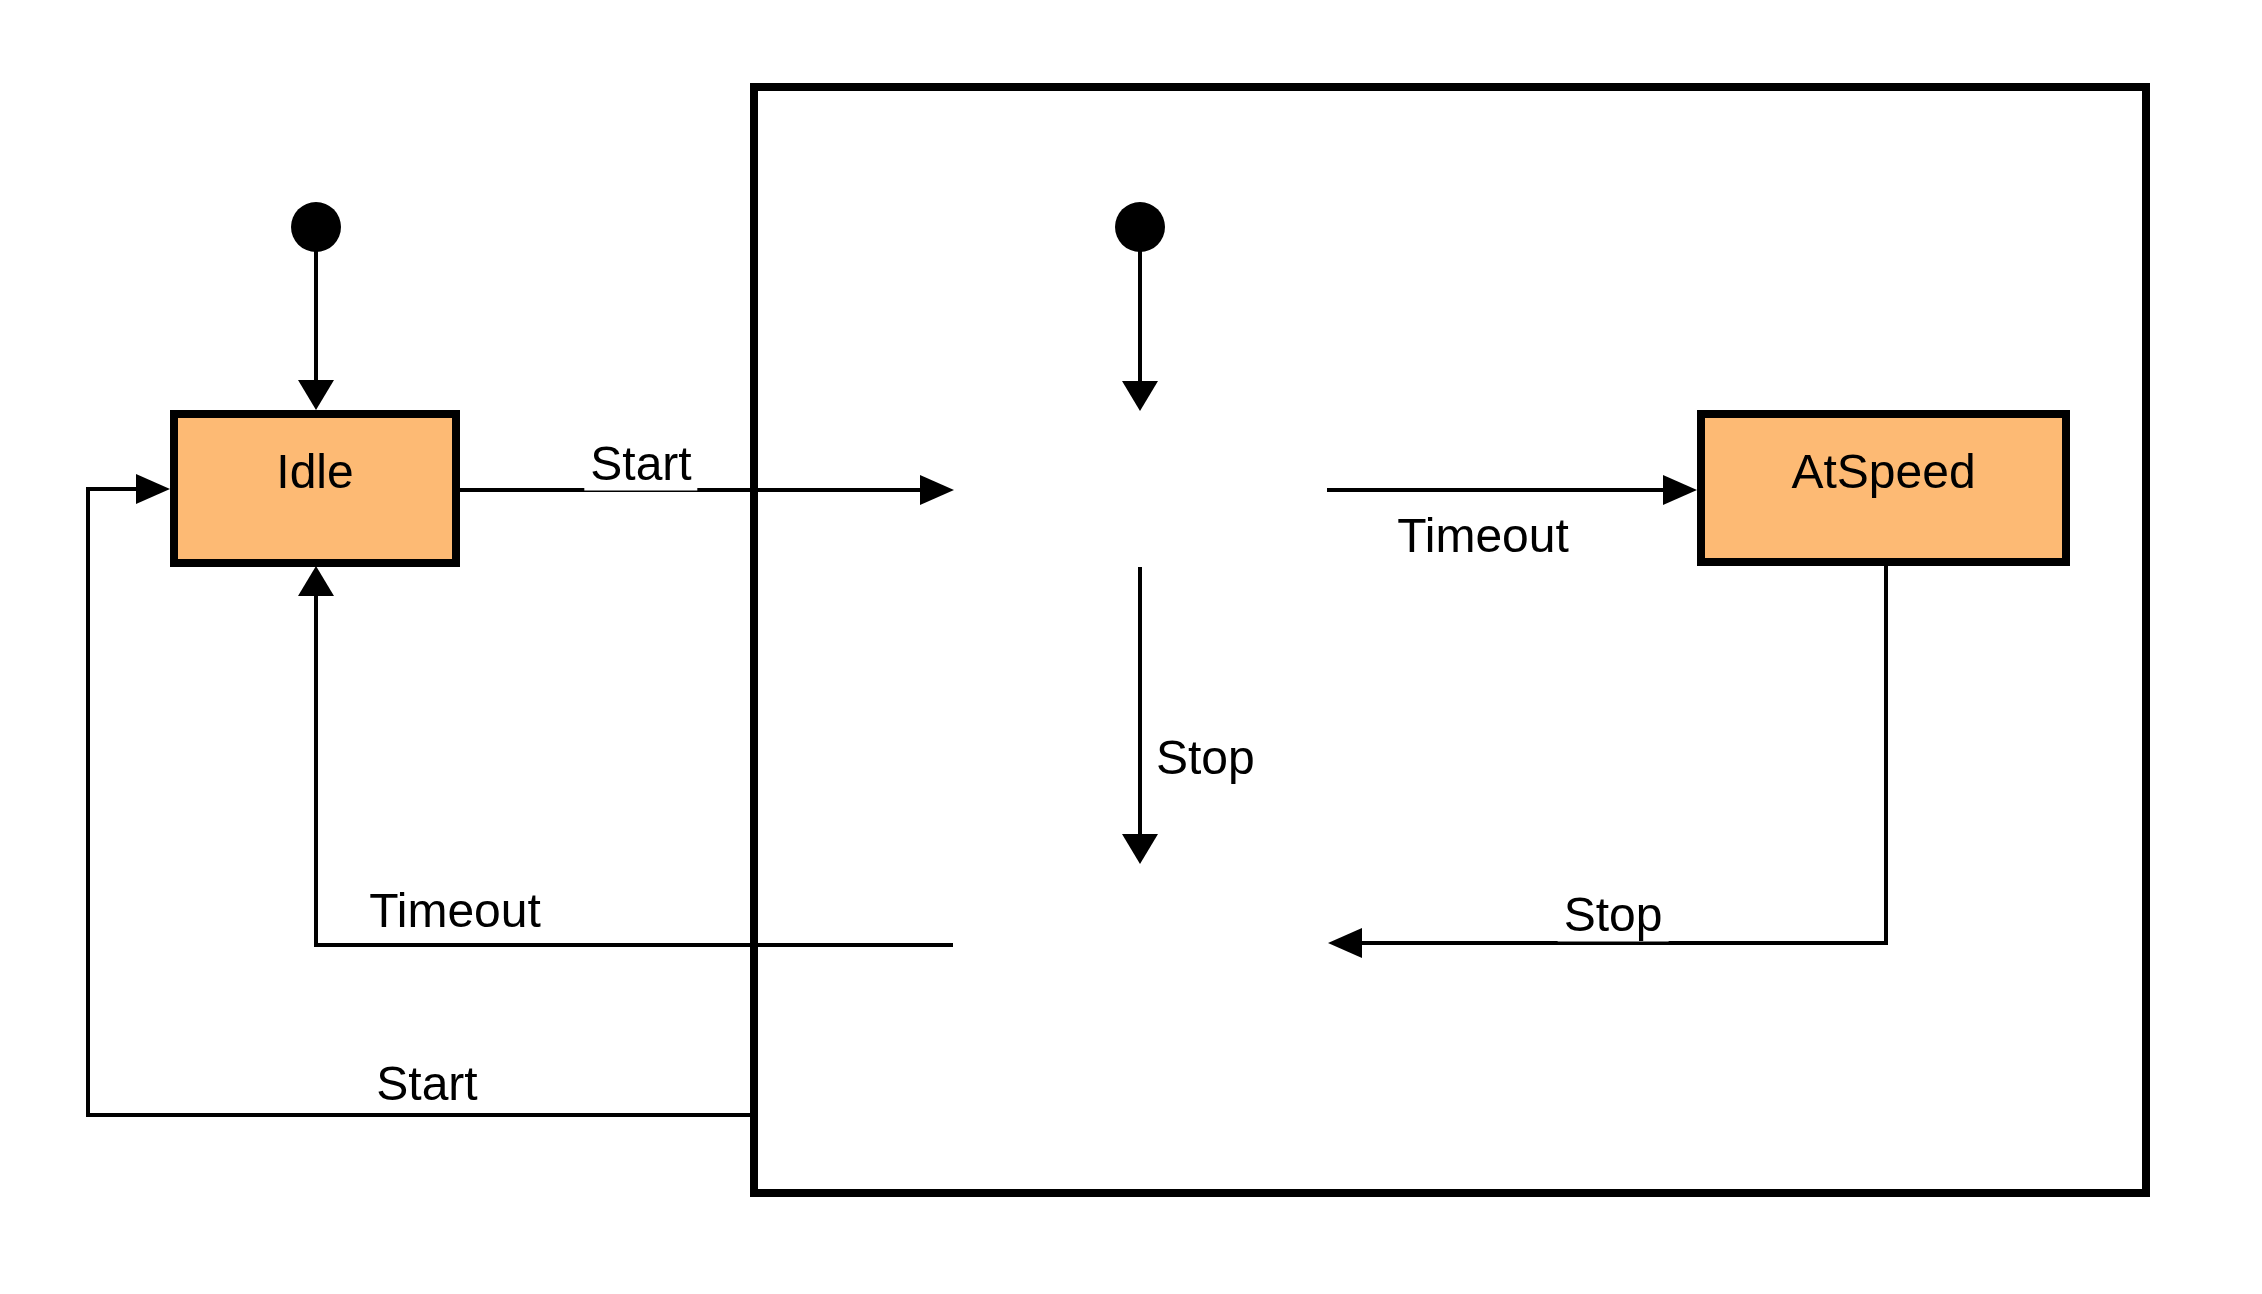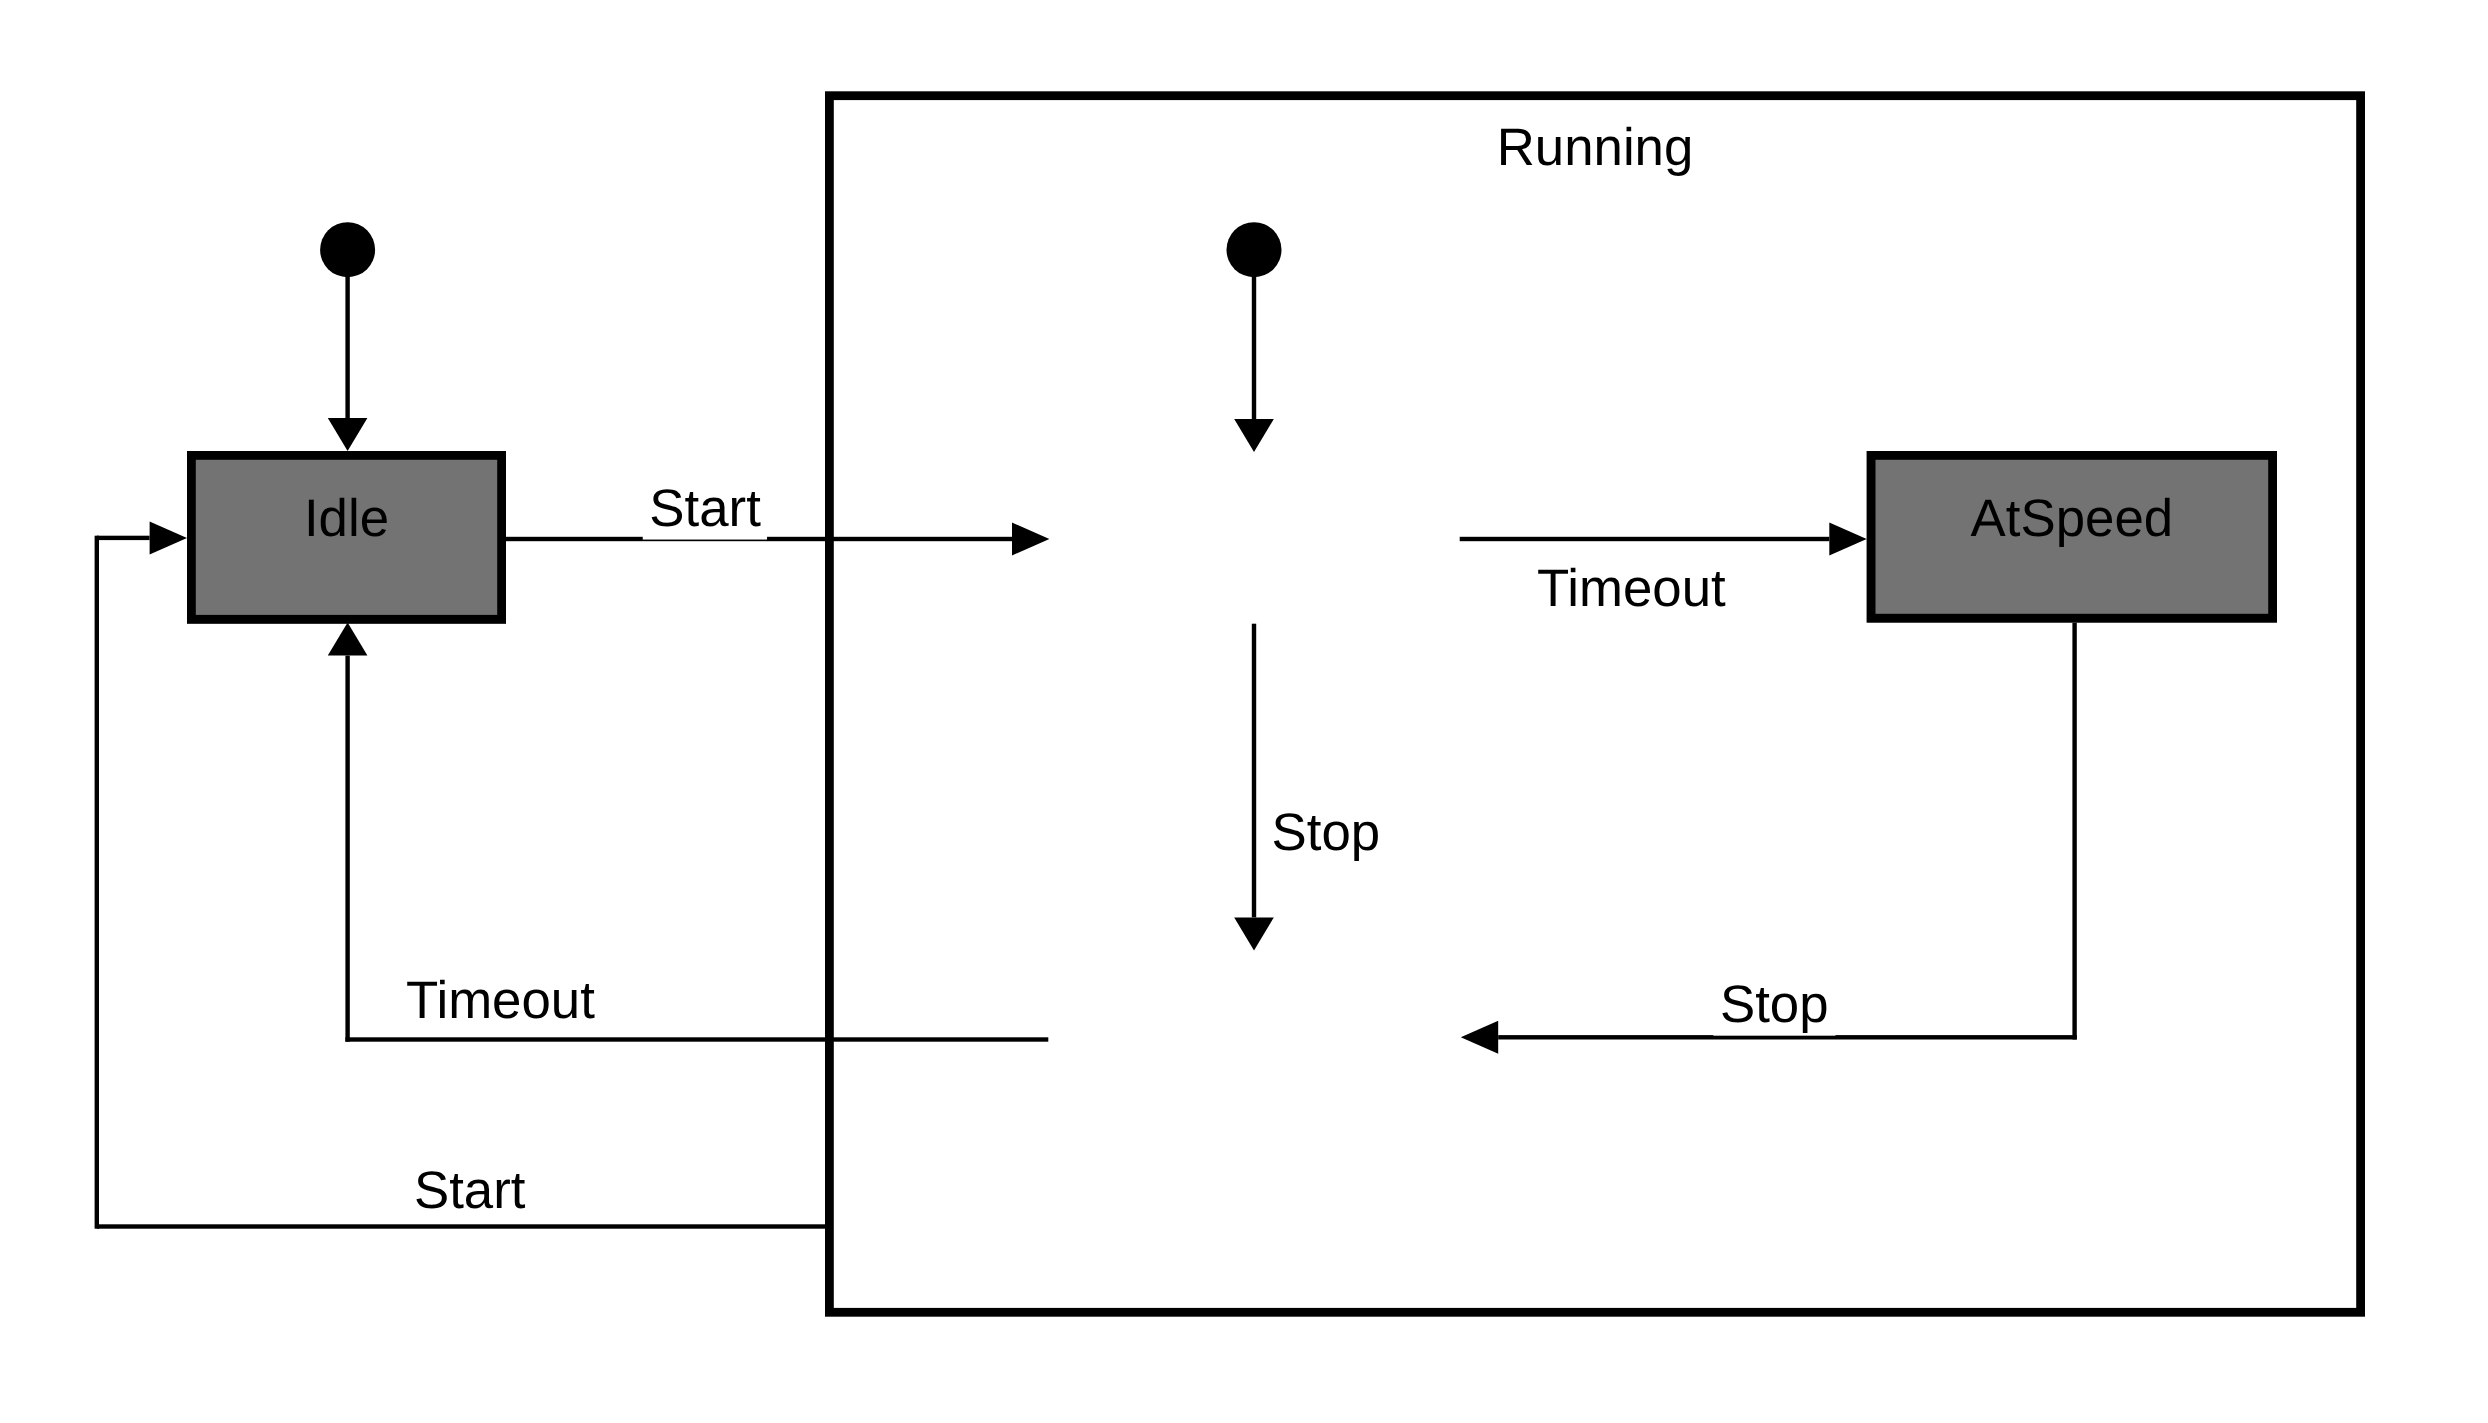--- a/index.html
+++ b/index.html
@@ -15,21 +15,21 @@
     font-family: "Liberation Sans", sans-serif;
     color: #000000;
     overflow: hidden;
   }
 
   
   .state {
     position: absolute;
     box-sizing: border-box;
     border: 8px solid #000000;
-    background: #737373;
+    background: #fdba74;
     display: flex;
     align-items: center;
     justify-content: center;
     padding-bottom: 34px;   
     font-size: 48px;
     white-space: nowrap;
     z-index: 3;
   }
 
   
@@ -111,21 +111,20 @@
     transform: translate(0, -50%);
     padding: 0;
   }
 </style>
 </head>
 <body>
 
 <div id="canvas">
 
   <div class="composite" style="left:750px; top:83px; width:1400px; height:1114px;"></div>
-  <div class="composite-label" style="left:750px; top:107px; width:1400px;">Running</div>
 
   <div class="initial-dot" style="left:291px; top:202px;"></div>
   <div class="seg v" style="left:314px; top:250px; height:130px;"></div>
   <div class="arrow down" style="left:298px; top:380px;"></div>
 
   <div class="initial-dot" style="left:1115px; top:202px;"></div>
   <div class="seg v" style="left:1138px; top:250px; height:131px;"></div>
   <div class="arrow down" style="left:1122px; top:381px;"></div>
 
   <div class="state" style="left:170px; top:410px; width:290px; height:157px;">

